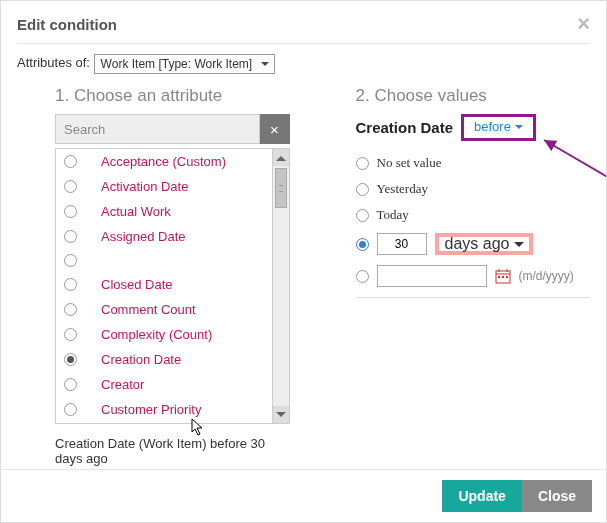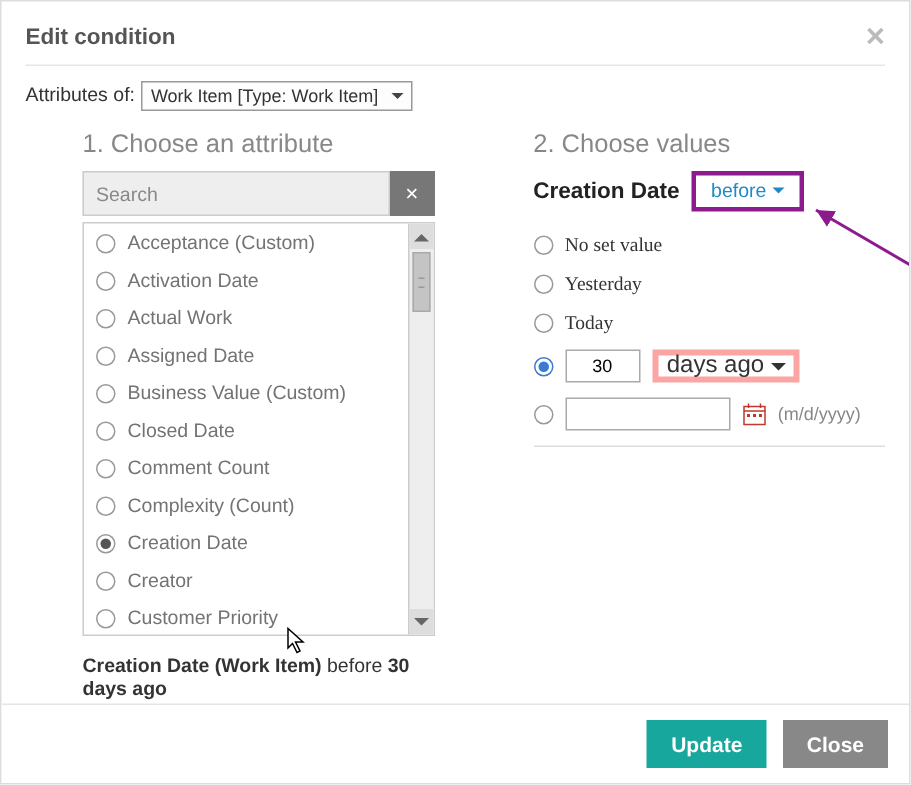--- a/index.html
+++ b/index.html
@@ -52,22 +52,22 @@
   .search-input::placeholder { color: #888; }
   .search-clear {
     width: 30px; height: 30px; background: #777; color: #fff;
     display: flex; align-items: center; justify-content: center;
     font-size: 15px; cursor: pointer;
   }
 
   .attr-list-wrap { position: relative; border: 1px solid #ccc; height: 276px; }
   .attr-list { overflow: hidden; height: 100%; }
   .attr-item {
-    display: flex; align-items: flex-end; gap: 8px;
-    padding: 5px 8px; font-size: 13px; color: #737373;
+    display: flex; align-items: center; gap: 24px;
+    padding: 5px 8px; font-size: 13px; color: #be185d;
     cursor: pointer;
   }
   .radio {
     width: 13px; height: 13px; border: 1px solid #999; border-radius: 50%;
     display: inline-flex; align-items: center; justify-content: center; flex-shrink: 0;
   }
   .radio.checked::after {
     content: ""; width: 7px; height: 7px; background: #555; border-radius: 50%;
   }
   .fake-scrollbar {
@@ -86,21 +86,21 @@
     position: absolute; left: 2px; right: 2px; top: 19px; height: 40px;
     background: #c4c4c4; border: 1px solid #aaa;
   }
   .fake-scrollbar .thumb::before, .fake-scrollbar .thumb::after {
     content:""; position:absolute; left:3px; right:3px; height:1px; background:#999;
   }
   .fake-scrollbar .thumb::before { top: 16px; }
   .fake-scrollbar .thumb::after { top: 22px; }
 
   .summary { margin-top: 12px; font-size: 13px; color: #333; }
-  .summary b { font-weight: bold; }
+  .summary b { font-weight: normal; }
 
   
   .value-header {
     display: flex; align-items: center; gap: 8px;
     margin-bottom: 14px; position: relative;
   }
   .value-attr-name { font-size: 15px; font-weight: bold; color: #222; }
   .operator-box {
     border: 3px solid #8e1b8e;
     padding: 2px 10px 4px 10px;
@@ -134,21 +134,21 @@
   }
   .date-input { width: 110px; height:22px; border:1px solid #aaa; padding:0 4px; font-size:12px; }
   .cal-icon { width:16px; height:16px; display:inline-block; position:relative; cursor:pointer; }
   .cal-icon svg { width:16px; height:16px; }
   .date-hint { color:#888; font-size:12px; }
   .value-divider { border-top:1px solid #ddd; margin-top:6px;}
 
   .footer {
     position:absolute; bottom:0; left:0; right:0;
     border-top:1px solid #e5e5e5; padding:10px 14px;
-    display:flex; justify-content:flex-end; gap:11px; background:#fff;
+    display:flex; justify-content:flex-end; gap:0; background:#fff;
   }
   .btn { border:none; padding:8px 16px; font-size:14px; font-weight:bold; cursor:pointer; }
   .btn-primary { background:#18a79d; color:#fff; }
   .btn-secondary { background:#888; color:#fff; }
 
   .cursor-icon {
     position:absolute; left:190px; top:417px; width:16px; height:20px; pointer-events:none;
   }
 </style>
 </head>
@@ -193,21 +193,20 @@
             <div class="attr-item">
               <span class="radio"></span>
               <span>Actual Work</span>
             </div>
             <div class="attr-item">
               <span class="radio"></span>
               <span>Assigned Date</span>
             </div>
             <div class="attr-item">
               <span class="radio"></span>
-              <span>Business Value (Custom)</span>
             </div>
             <div class="attr-item">
               <span class="radio"></span>
               <span>Closed Date</span>
             </div>
             <div class="attr-item">
               <span class="radio"></span>
               <span>Comment Count</span>
             </div>
             <div class="attr-item">

